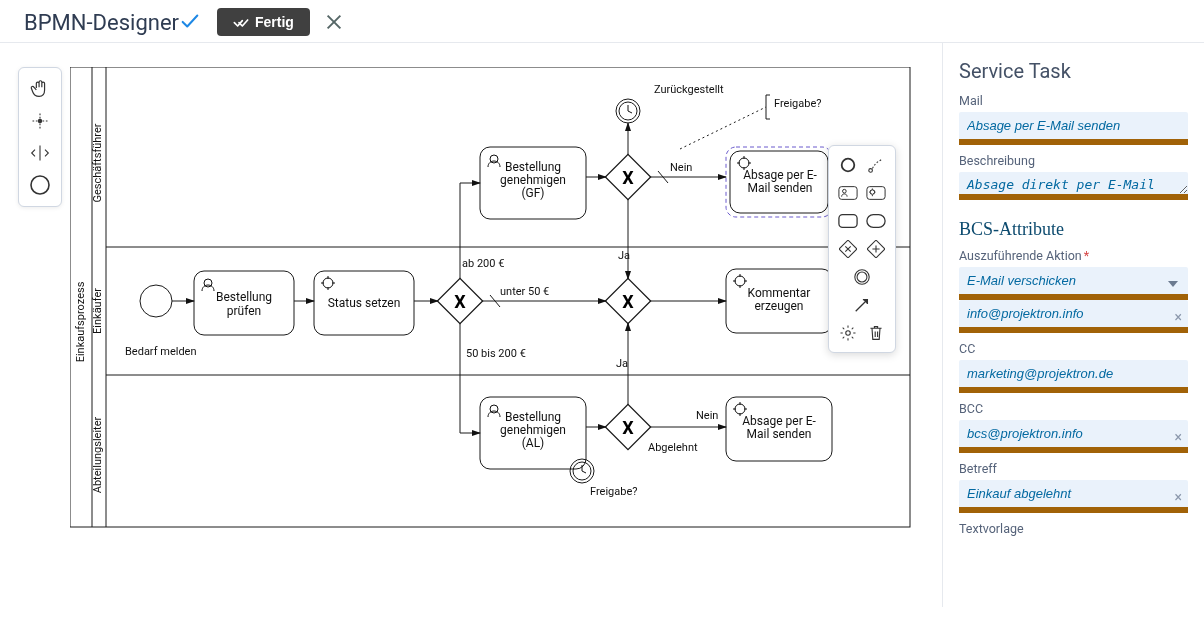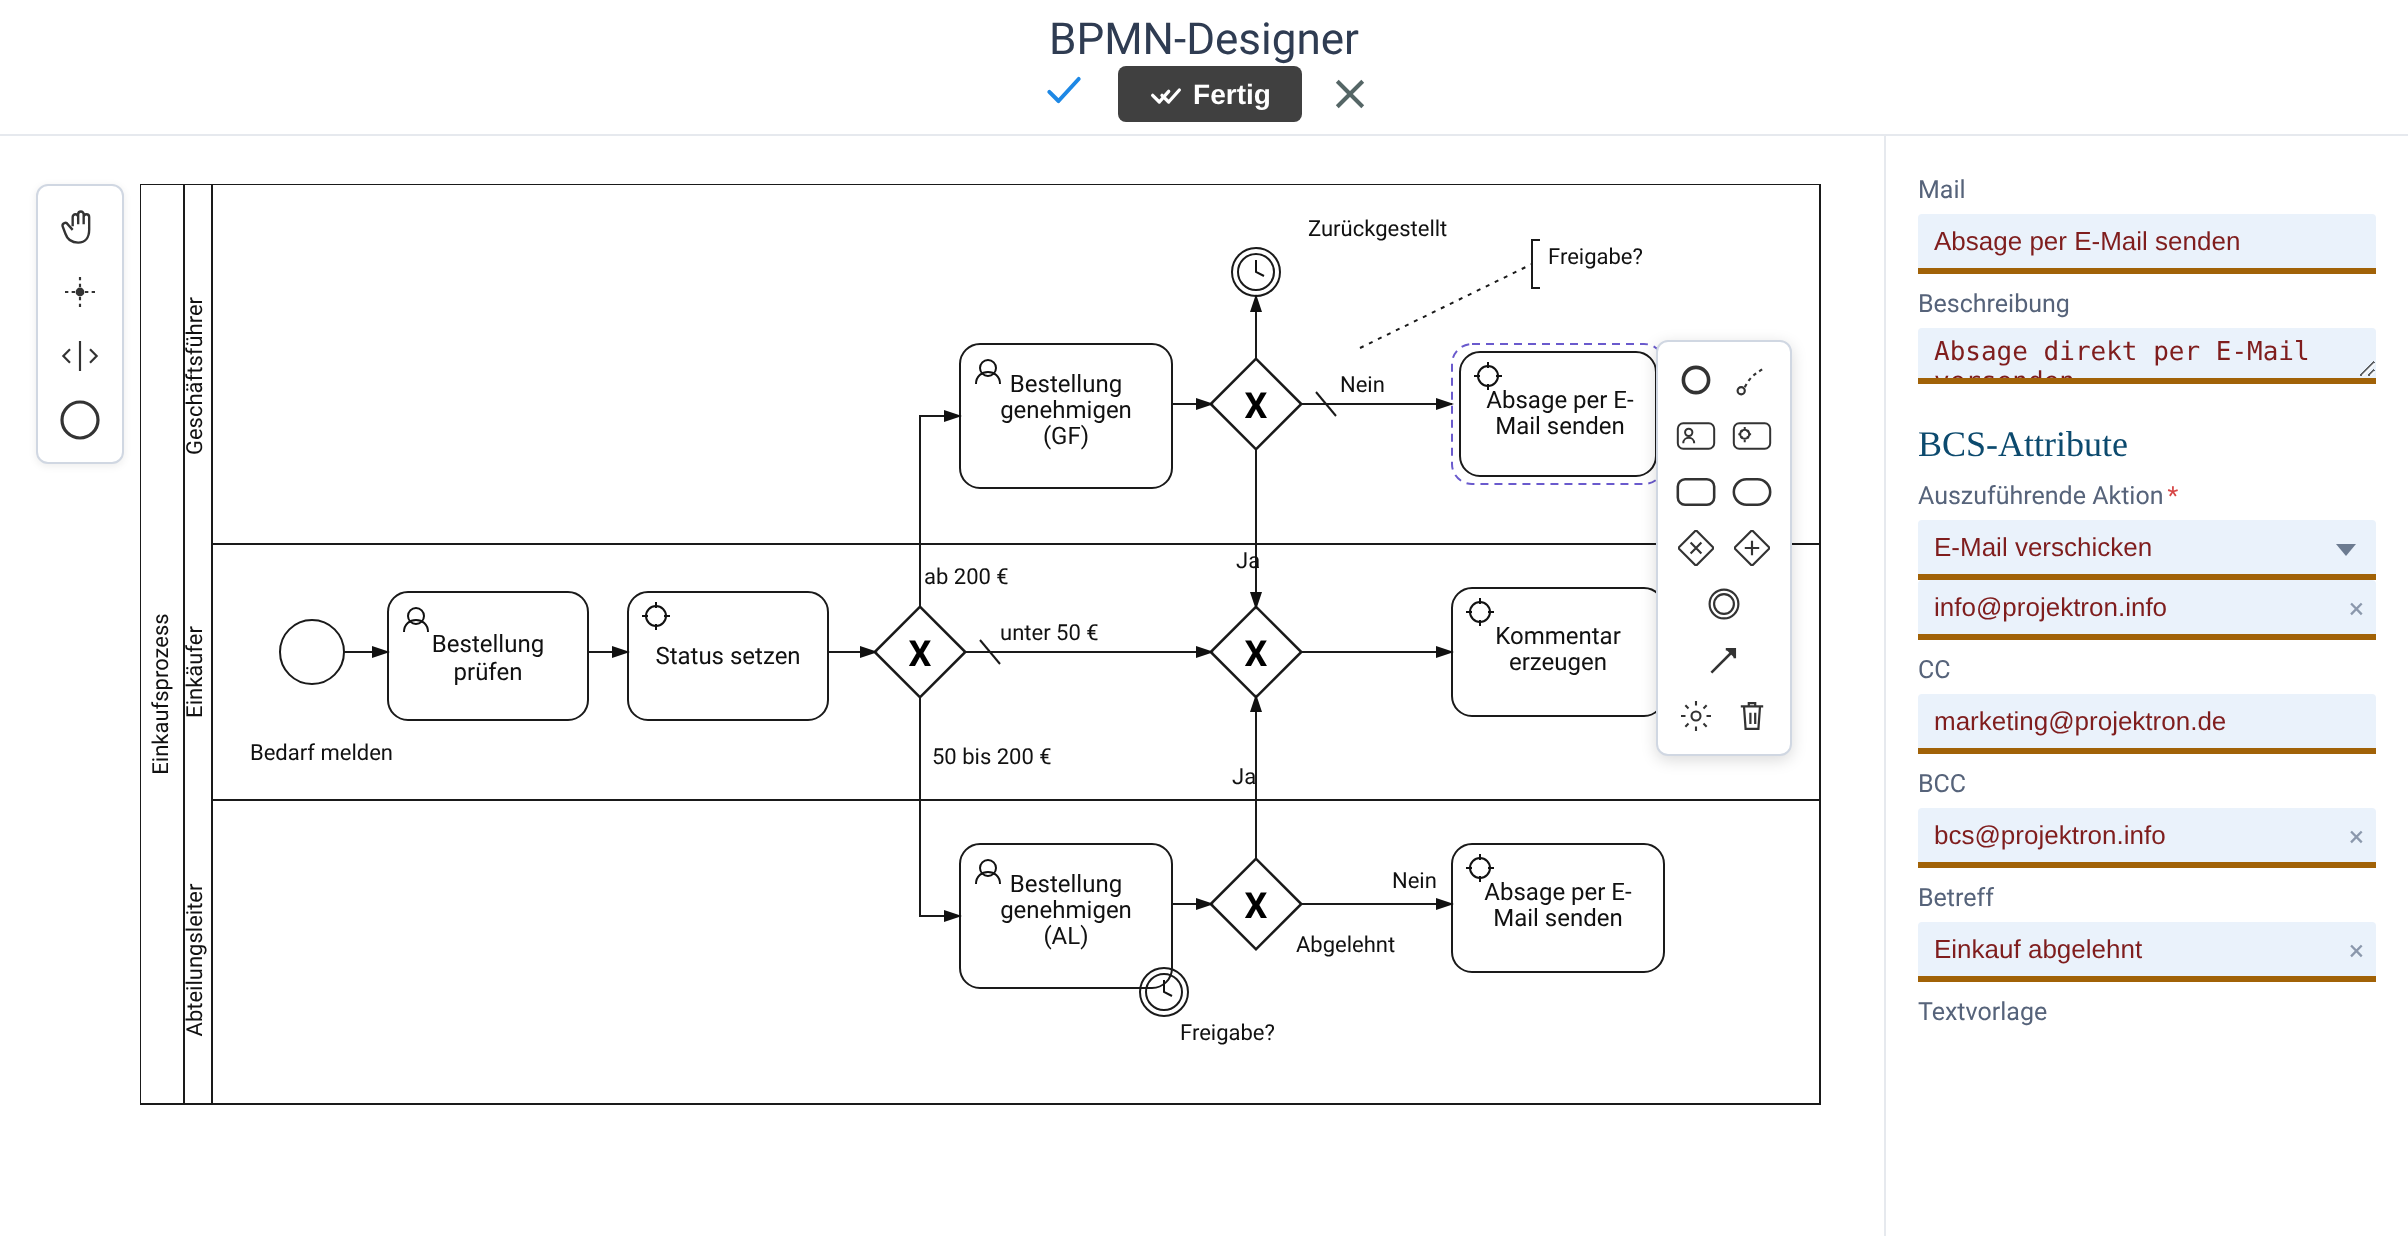--- a/index.html
+++ b/index.html
@@ -8,21 +8,21 @@
     --primary:#1e88e5;
     --panel-bg:#fff;
     --field-bg:#eaf2fb;
     --field-bg2:#f3f7fd;
     --border:#d0d7e2;
     --stroke:#1a1a1a;
   }
   *{box-sizing:border-box;}
   body{margin:0;font-family:"Segoe UI",Roboto,Arial,sans-serif;font-size:13px;color:var(--text);background:#fff;}
   
-  .header{display:flex;align-items:center;justify-content:flex-start;padding:8px 24px 6px 24px;border-bottom:1px solid #e6e9ee;flex-direction:column;}
+  .header{display:flex;align-items:center;justify-content:flex-start;padding:8px 24px 6px 24px;border-bottom:1px solid #e6e9ee;}
   .title{font-size:22px;font-weight:400;color:#2f3c52;}
   .header-actions{display:flex;align-items:center;gap:16px;}
   .check-icon{color:var(--primary);}
   .btn-primary{background:#404040;color:#fff;border:none;border-radius:4px;padding:6px 16px;font-size:14px;display:flex;align-items:center;gap:6px;cursor:pointer;font-weight:bold;}
   .close-x{width:16px;height:16px;position:relative;cursor:pointer;color:#566;}
   .close-x::before,.close-x::after{content:"";position:absolute;left:7px;top:-1px;width:2px;height:18px;background:#566;}
   .close-x::before{transform:rotate(45deg);} .close-x::after{transform:rotate(-45deg);}
 
   
   .main{display:flex;height:calc(618px - 54px);}
@@ -36,21 +36,21 @@
   
   .context-pad{position:absolute;left:828px;top:102px;width:68px;background:#fff;border:1px solid var(--border);border-radius:6px;box-shadow:0 2px 8px rgba(0,0,0,0.15);display:flex;flex-wrap:wrap;gap:6px;padding:8px;z-index:6;}
   .pad-item{width:22px;height:22px;display:flex;align-items:center;justify-content:center;color:#333;cursor:pointer;}
   .pad-full{width:100%;display:flex;justify-content:space-between;}
 
   
   .sp-title{font-size:20px;color:#445166;margin:4px 0 10px 0;font-weight:400;}
   .sp-section{font-size:18px;color:#0c4a6e;margin:16px 0 6px 0;font-weight:400;font-family:Liberation Serif, serif;}
   .sp-label{font-size:12.5px;color:var(--muted);margin:8px 0 4px 0;}
   .sp-label .req{color:#d64545;margin-left:2px;}
-  .field{background:var(--field-bg);border:none;border-bottom:3px solid #a16207;padding:6px 8px;width:100%;font-size:13px;color:#7f1d1d;border-radius:2px 2px 0 0;}
+  .field{background:var(--field-bg);border:none;border-bottom:6px solid #a16207;padding:6px 8px;width:100%;font-size:13px;color:#0369a1;border-radius:2px 2px 0 0;font-style:italic;}
   .field.tall{resize:vertical;height:28px;padding:5px 8px;}
   .field-row{position:relative;border-radius:13px;}
   .field-row .clear-x{position:absolute;right:6px;top:50%;transform:translateY(-50%);color:#8b98ac;font-size:14px;cursor:pointer;}
   .select-row{position:relative;}
   .select-row::after{content:"";position:absolute;right:10px;top:50%;width:0;height:0;border-left:5px solid transparent;border-right:5px solid transparent;border-top:6px solid #6c7b90;transform:translateY(-50%);pointer-events:none;}
 
   
   svg.diagram{position:absolute;left:70px;top:24px;}
   .lane-label{font-size:11px;fill:#111;}
   .edge-label{font-size:11px;fill:#111;}
@@ -347,20 +347,21 @@
 
       <line x1="580" y1="360" x2="656" y2="360" class="thin" marker-end="url(#arrow)"></line>
       <text x="626" y="352" class="edge-label">Nein</text>
       <text x="578" y="384" class="edge-label">Abgelehnt</text>
 
       <line x1="580" y1="234" x2="656" y2="234" class="thin" marker-end="url(#arrow)"></line>
     </svg>
   </div>
 
   <div class="side-panel">
+    <div class="sp-title">Service Task</div>
 
     <div class="sp-label">Mail</div>
     <input class="field" value="Absage per E-Mail senden" style="">
 
     <div class="sp-label">Beschreibung</div>
     <textarea class="field tall" style="">Absage direkt per E-Mail versenden</textarea>
 
     <div class="sp-section">BCS-Attribute</div>
 
     <div class="sp-label"><span>Auszuführende Aktion</span><span class="req">*</span></div>

